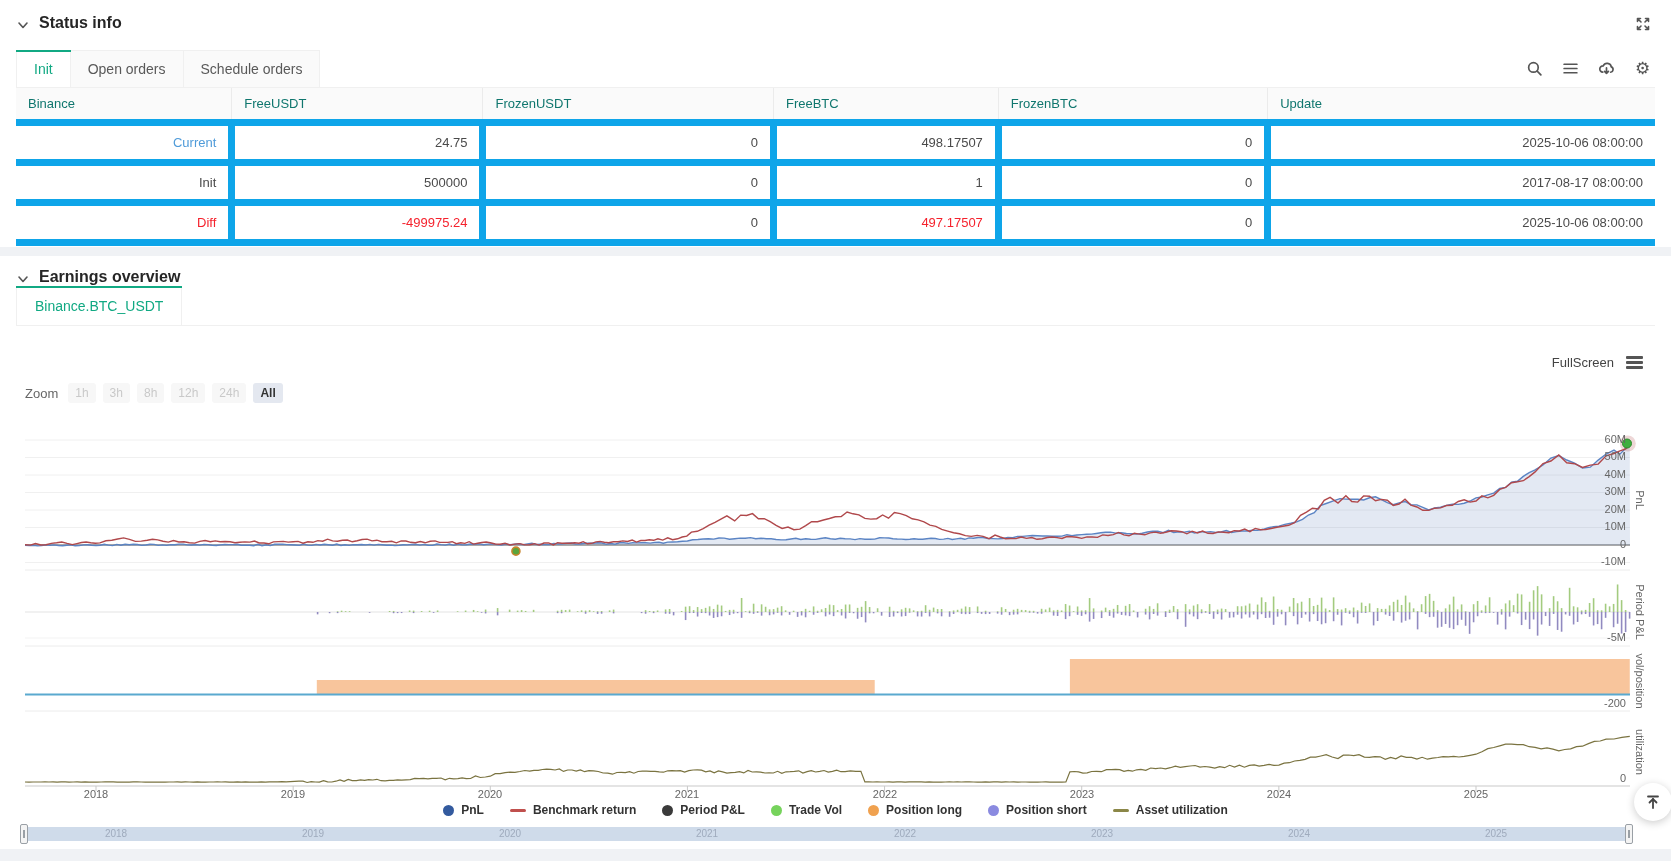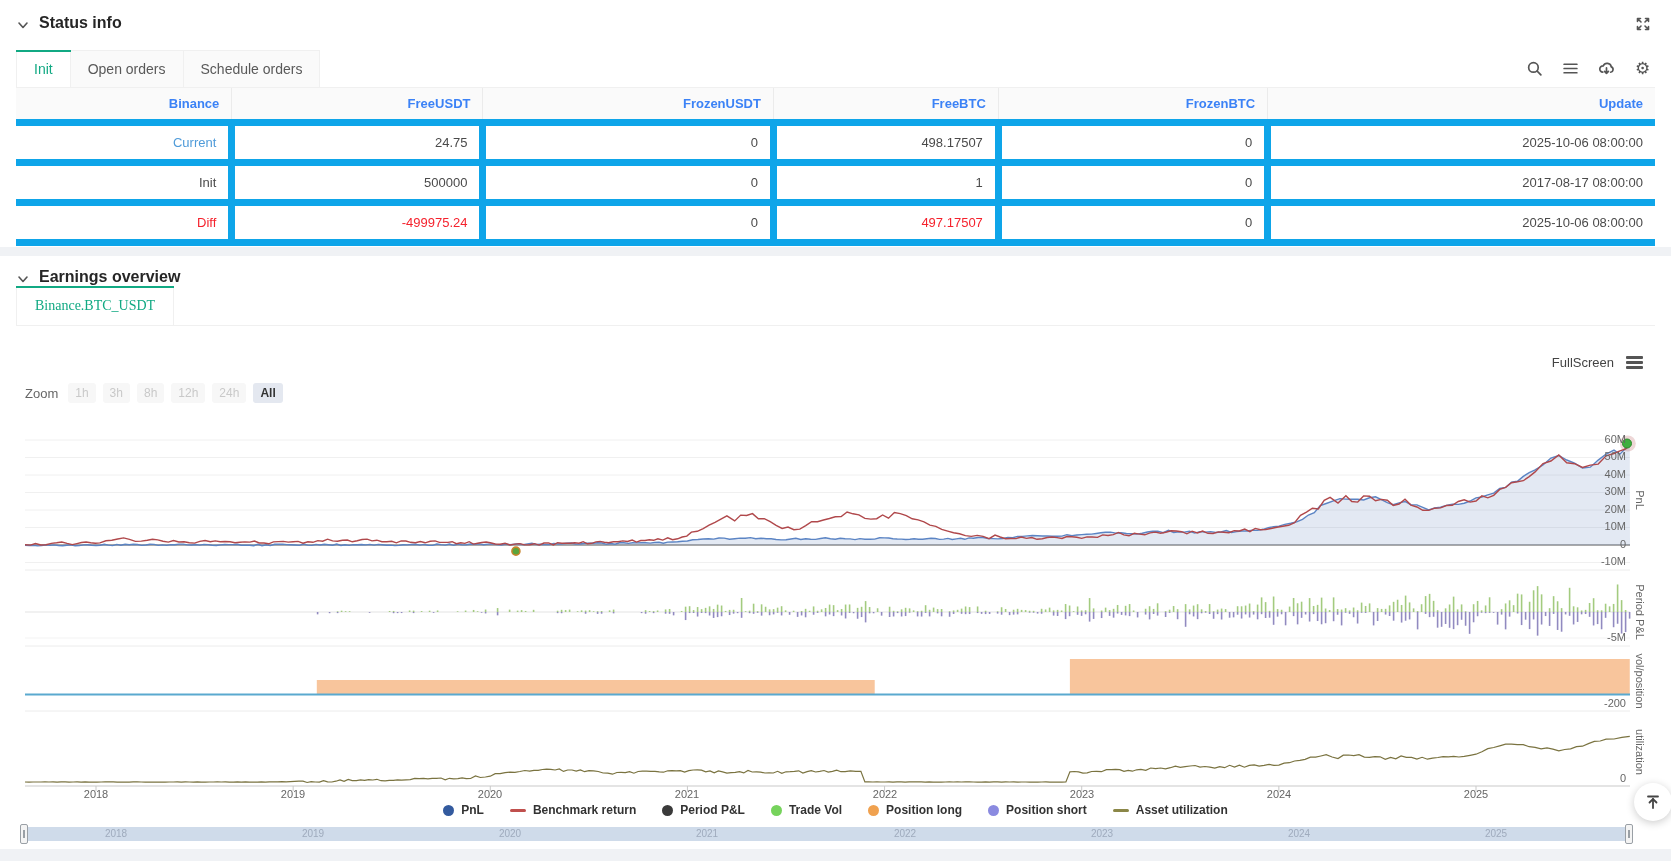--- a/index.html
+++ b/index.html
@@ -21,29 +21,29 @@
   .tab { position:relative; display:inline-block; height:38px; line-height:36px; padding:0 17px; font-size:14px;
          background:#fafafa; border:1px solid #f0f0f0; border-left-width:0; color:#595959; cursor:pointer; vertical-align:top;}
   .tab:first-child { border-left-width:1px; }
   .tab.active { background:#fff; color:#11a983; border-bottom-color:#fff; }
   .tab.active::before { content:""; position:absolute; top:-1px; left:-1px; right:-1px; height:2px; background:#11a983; }
   .tab-icons { position:absolute; right:4px; top:10px; display:flex; gap:19px; align-items:center; }
   .tab-icons .ticon { width:17px; height:17px; color:#545454; cursor:pointer; display:inline-flex; align-items:center; justify-content:center; font-size:17px; }
 
   
   .status-table { position:absolute; top:88px; left:16px; width:1639px; border-collapse:collapse; table-layout:fixed; font-size:13px; }
-  .status-table th { background:#fafafa; color:#3b82f6; font-weight:700; text-align:right; padding:8px 12px; border:1px solid #ebebeb; border-top:none; }
+  .status-table th { background:#fafafa; color:#0f766e; font-weight:400; text-align:left; padding:8px 12px; border:1px solid #ebebeb; border-top:none; }
   .status-table td { padding:9px 12px; color:#4a4a4a; border:7px solid #0ea5e9; background:#fff;text-align:right; }
   .status-table th:first-child, .status-table td:first-child { border-left:none; }
   .status-table th:last-child, .status-table td:last-child { border-right:none; }
   td.link { color:#4f9bd9; cursor:pointer; }
   td.danger, .status-table td.red { color:#f5222d; }
 
   
-  .earn-tabbar { position:absolute; top:30px; left:16px; right:16px; height:40px;font-family:Liberation Serif, serif; }
+  .earn-tabbar { position:absolute; top:30px; left:16px; right:16px; height:40px; }
   .earn-tabbar .tabbar-line2 { bottom:0; }
   .etab { position:relative; display:inline-block; height:40px; line-height:38px; padding:0 18px; font-size:14px; background:#fff;
           border:1px solid #f0f0f0; border-bottom-color:#fff; color:#11a983; cursor:pointer; }
   .etab::before { content:""; position:absolute; top:-1px; left:-1px; right:-1px; height:2px; background:#11a983; }
 
   .subtitle { position:absolute; top:100px; left:0; right:30px; text-align:center; font-size:13px; color:#333; z-index:3; }
   .fullscreen-group { position:absolute; top:99px; right:28px; display:flex; gap:12px; align-items:center; z-index:4; background:#fff; padding-left:8px;}
   .fullscreen-label { font-size:13px; color:#444; cursor:pointer; }
   .burger { width:17px; height:13px; display:flex; flex-direction:column; justify-content:space-between; cursor:pointer; }
   .burger i { display:block; height:3px; background:#555; border-radius:1px; }

